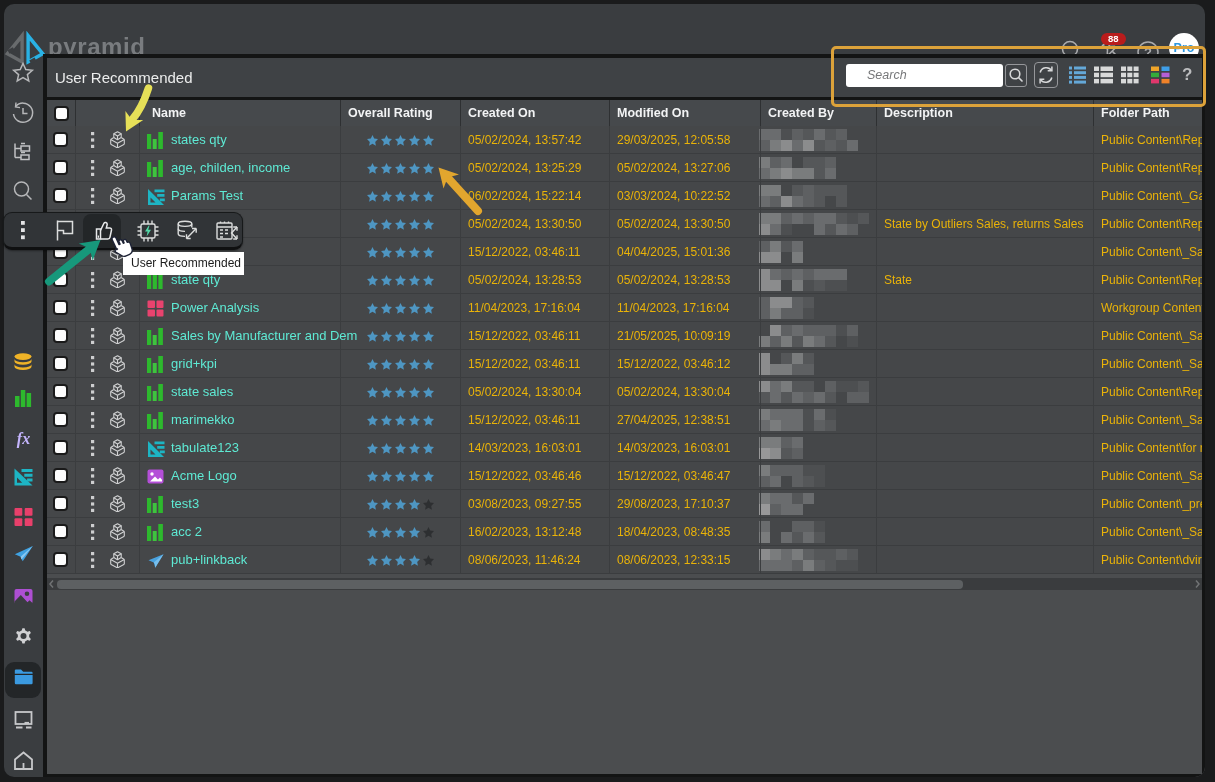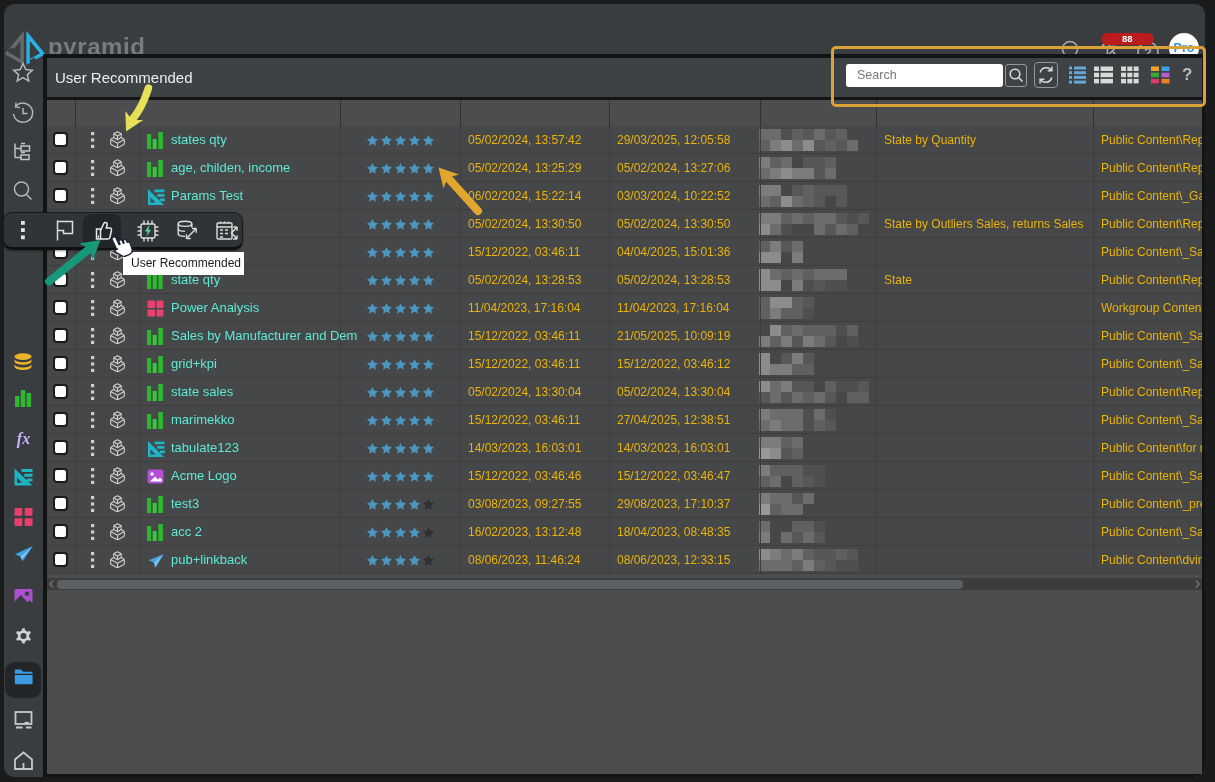--- a/index.html
+++ b/index.html
@@ -17,23 +17,23 @@
 .tx { position:absolute; top:0; line-height:28px; font-size:12px; color:#eab308; white-space:nowrap; overflow:hidden; z-index:2; }
 .fp { width:101px; }
 #hsb { position:absolute; left:0; top:520px; width:1155px; height:12px; background:#3a3c3e; }
 #hsb .thumb { position:absolute; left:10px; top:1.5px; width:906px; height:9px; background:#5d6062; border-radius:4px; }
 #topbar { position:absolute; left:0; top:0; width:100%; height:50px;margin-top:20px; }
 #sidebar { position:absolute; left:0; top:50px; width:39px; bottom:0; }
 .sic { position:absolute; left:0; width:39px; text-align:center; }
 #logo { position:absolute; left:-3px; top:-3px; }
 #brand { position:absolute; left:44px; top:9px; font-size:24px; font-weight:bold; color:#797c7f; letter-spacing:0.6px; }
 #avatar { position:absolute; left:1165px; top:9px; width:30px; height:30px; background:#fff; border-radius:50%; color:#2d97e0; font-size:12.5px; font-weight:bold; text-align:center; line-height:30px; }
-#badge { position:absolute; left:1097px; top:9px; min-width:15px; height:12px; background:#b91c1c; border-radius:6px; color:#fff; font-size:9.5px; font-weight:bold; text-align:center; line-height:12.5px; padding:0 21px; z-index:2; }
+#badge { position:absolute; left:1097px; top:9px; min-width:15px; height:12px; background:#b91c1c; border-radius:6px; color:#fff; font-size:9.5px; font-weight:bold; text-align:center; line-height:12.5px; padding:0 7px; z-index:2; }
 #orange { position:absolute; left:831px; top:46px; width:375px; height:61px; border:3px solid #dca23a; border-radius:5px; z-index:40; }
-#searchbox { position:absolute; left:846px; top:64px; width:157px; height:23px; background:#fff; border-radius:3px; z-index:41; font-size:12.5px; color:#767779; line-height:23px; padding-left:11px; }
+#searchbox { position:absolute; left:846px; top:64px; width:157px; height:23px; background:#fff; border-radius:3px; z-index:41; font-size:12.5px; color:#767779; line-height:23px; padding-left:21px;font-style:italic; }
 .obtn { position:absolute; border:1px solid #96979a; border-radius:3px; z-index:41; }
 #popup { position:absolute; left:3px; top:212px; width:240px; height:38px; background:#313437; border:1.5px solid #17191a; border-bottom:3px solid #0f1011; border-radius:9px; box-shadow:0 1px 2px rgba(0,0,0,0.4); z-index:50; }
 #ptile { position:absolute; left:79px; top:0.5px; width:38px; height:34px; background:#232628; border-radius:8px; }
 #tooltip { position:absolute; left:123px; top:252px; width:121px; height:23px; background:#fff; z-index:52; font-size:12px; color:#1b1b1b; line-height:23px; padding-left:8px; white-space:nowrap; }
 svg.oicon { position:absolute; z-index:42; }
 .arrow { position:absolute; z-index:60; }
 </style></head><body>
 <svg width="0" height="0" style="position:absolute">
     <defs>
 <path id="star" d="M5.5 0 L7.2 3.6 L11 4.1 L8.2 6.9 L8.9 10.8 L5.5 8.8 L2.1 10.8 L2.8 6.9 L0 4.1 L3.8 3.6 Z"></path>
@@ -148,20 +148,30 @@
     <svg class="sic" style="top:697px" width="39" height="20" viewBox="0 0 39 20" fill="none" stroke="#c7c8ca" stroke-width="1.8">
       <path d="M11 8.5 L19.5 1.5 L28 8.5 V18 H11 Z"></path>
       <path d="M19.5 18 V12"></path>
     </svg>
   </div>
   <div id="content">
     <div id="band">
         <div style="position:absolute;left:8px;top:11px;font-size:15px;color:#eceded">User Recommended</div>
       </div>
     <div id="blackdiv"></div>
+    <div id="thead">
+      <div class="cb" style="left:6.5px;top:5.5px"></div>
+      <span class="h" style="left:105px">Name</span>
+      <span class="h" style="left:301px">Overall Rating</span>
+      <span class="h" style="left:421px">Created On</span>
+      <span class="h" style="left:570px">Modified On</span>
+      <span class="h" style="left:721px">Created By</span>
+      <span class="h" style="left:837px">Description</span>
+      <span class="h" style="left:1054px">Folder Path</span>
+    </div>
     <div class="row" style="top:68px">
         <div class="cb" style="left:6px;top:6px"></div>
         <svg class="dots" width="4" height="17" style="left:43.5px;top:5.5px">
           <rect y="0" width="3.2" height="3.2" fill="#cdcecf"></rect>
           <rect y="6.4" width="3.2" height="3.2" fill="#cdcecf"></rect>
           <rect y="12.8" width="3.2" height="3.2" fill="#cdcecf"></rect>
         </svg>
         <svg class="cube" width="17" height="17" viewBox="0 0 17 17" style="left:63px;top:5px">
           <use href="#cube"></use>
         </svg>
@@ -192,21 +202,20 @@
           <rect x="0" y="11" width="11" height="11" fill="#5e6062"></rect>
           <rect x="11" y="11" width="11" height="11" fill="#7a7c7d"></rect>
           <rect x="22" y="11" width="11" height="11" fill="#8b8c8d"></rect>
           <rect x="33" y="11" width="11" height="11" fill="#6a6c6e"></rect>
           <rect x="44" y="11" width="11" height="11" fill="#8b8c8d"></rect>
           <rect x="55" y="11" width="11" height="11" fill="#555759"></rect>
           <rect x="66" y="11" width="11" height="11" fill="#5e6062"></rect>
           <rect x="77" y="11" width="11" height="11" fill="#555759"></rect>
           <rect x="88" y="11" width="11" height="11" fill="#6a6c6e"></rect>
         </svg>
-        <div class="tx" style="left:837px;width:210px">State by Quantity</div>
         <div class="tx fp" style="left:1054px">Public Content\Repo</div>
       </div>
       <div class="row" style="top:96px">
         <div class="cb" style="left:6px;top:6px"></div>
         <svg class="dots" width="4" height="17" style="left:43.5px;top:5.5px">
           <rect y="0" width="3.2" height="3.2" fill="#cdcecf"></rect>
           <rect y="6.4" width="3.2" height="3.2" fill="#cdcecf"></rect>
           <rect y="12.8" width="3.2" height="3.2" fill="#cdcecf"></rect>
         </svg>
         <svg class="cube" width="17" height="17" viewBox="0 0 17 17" style="left:63px;top:5px">

